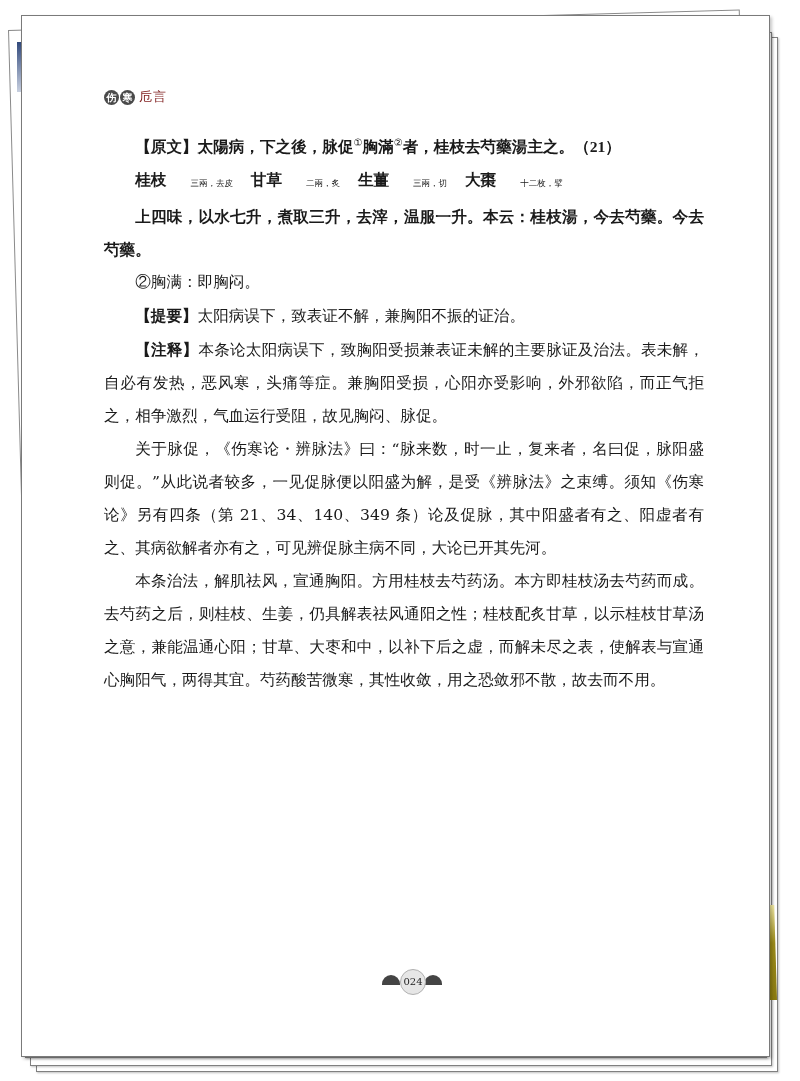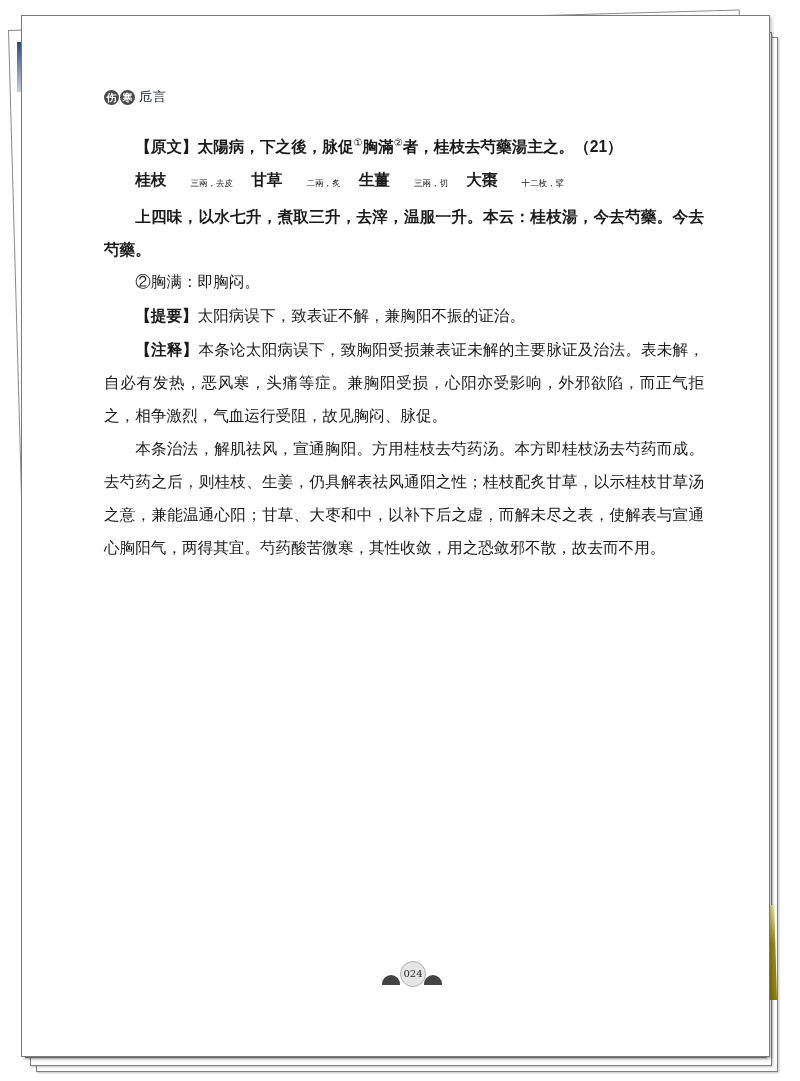--- a/index.html
+++ b/index.html
@@ -32,36 +32,36 @@
     box-shadow: 2px 2px 3px rgba(0,0,0,0.22);
   }
   .header {
     position:absolute; left:82px; top:72px; display:flex; align-items:center;
   }
   .seal {
     width:15px; height:15px; border-radius:50%;
     background:#4a4a4a; color:#fff; font-size:10px; line-height:15px;
     text-align:center; margin-right:1px; font-weight:bold;
   }
-  .header-title { font-size:13px; color:#0f172a; margin-left:3px; letter-spacing:1px; }
+  .header-title { font-size:13px; color:#7f1d1d; margin-left:3px; letter-spacing:1px; }
 
   .content {
     position:absolute; left:82px; top:110px; width:600px;
     font-size:15.6px; color:#1a1a1a; line-height:33px;
   }
   .p { margin:0; text-indent:2em; text-align:justify; }
-  .hd { font-family:Liberation Sans, sans-serif; font-weight:bold; }
+  .hd { font-family:Liberation Serif, serif; font-weight:bold; }
   .sub { font-size:8.5px; font-weight:normal; vertical-align:-1px; margin-right:14px;margin-left:24px; }
   .sup { font-size:10px; vertical-align:6px; font-weight:normal; }
 
   .footer {
     position:absolute; left:340px; top:945px; width:110px; height:30px;
   }
   .pg-circle {
-    position:absolute; left:38px; top:0px; width:24px; height:24px; border-radius:50%;
+    position:absolute; left:38px; top:8px; width:24px; height:24px; border-radius:50%;
     background:#e6e6e6; border:1px solid #b0b0b0;
     font-size:10px; line-height:24px; text-align:center; color:#222;
   }
   .cloud {
     position:absolute; top:14px; width:18px; height:10px;
     background:#444; border-radius:10px 10px 0 0;
   }
 </style>
 </head>
 <body>
@@ -99,20 +99,21 @@
     <p class="p">②胸满：即胸闷。</p>
 
     <p class="p">
       <span class="hd">【提要】</span><span>太阳病误下，致表证不解，兼胸阳不振的证治。</span>
     </p>
 
     <p class="p">
       <span class="hd">【注释】</span><span>本条论太阳病误下，致胸阳受损兼表证未解的主要脉证及治法。表未解，自必有发热，恶风寒，头痛等症。兼胸阳受损，心阳亦受影响，外邪欲陷，而正气拒之，相争激烈，气血运行受阻，故见胸闷、脉促。</span>
     </p>
 
+    <p class="p">关于脉促，《伤寒论・辨脉法》曰：“脉来数，时一止，复来者，名曰促，脉阳盛则促。”从此说者较多，一见促脉便以阳盛为解，是受《辨脉法》之束缚。须知《伤寒论》另有四条（第 21、34、140、349 条）论及促脉，其中阳盛者有之、阳虚者有之、其病欲解者亦有之，可见辨促脉主病不同，大论已开其先河。</p>
     <p class="p">本条治法，解肌祛风，宣通胸阳。方用桂枝去芍药汤。本方即桂枝汤去芍药而成。去芍药之后，则桂枝、生姜，仍具解表祛风通阳之性；桂枝配炙甘草，以示桂枝甘草汤之意，兼能温通心阳；甘草、大枣和中，以补下后之虚，而解未尽之表，使解表与宣通心胸阳气，两得其宜。芍药酸苦微寒，其性收敛，用之恐敛邪不散，故去而不用。</p>
   </div>
 
   <div class="footer">
     <div class="cloud" style="left:20px;"></div>
     <div class="cloud" style="left:62px;"></div>
     <div class="pg-circle">024</div>
   </div>
 </div>
 

